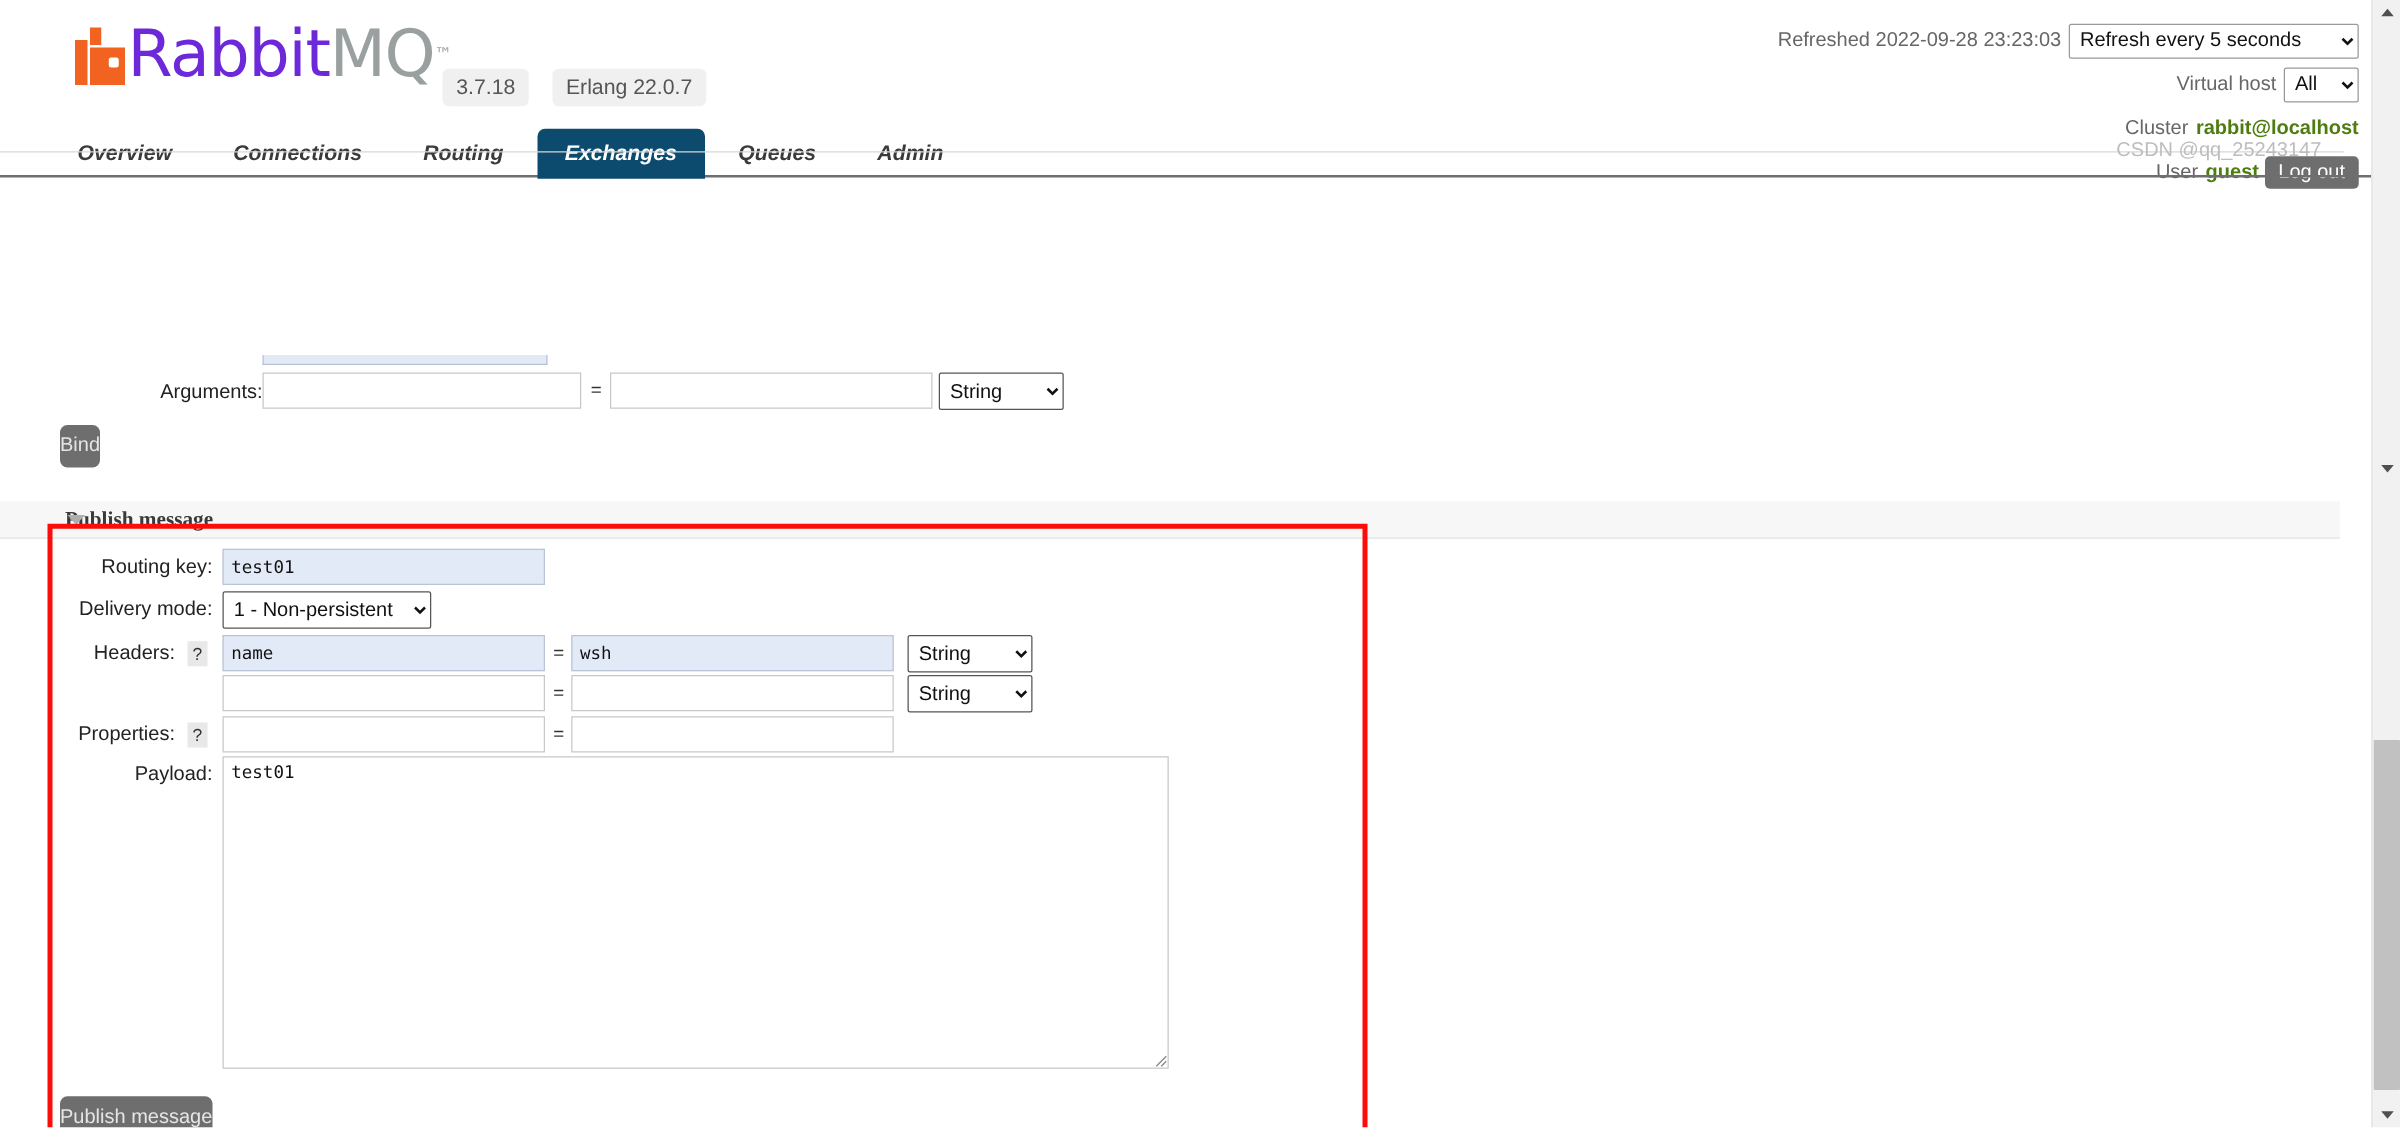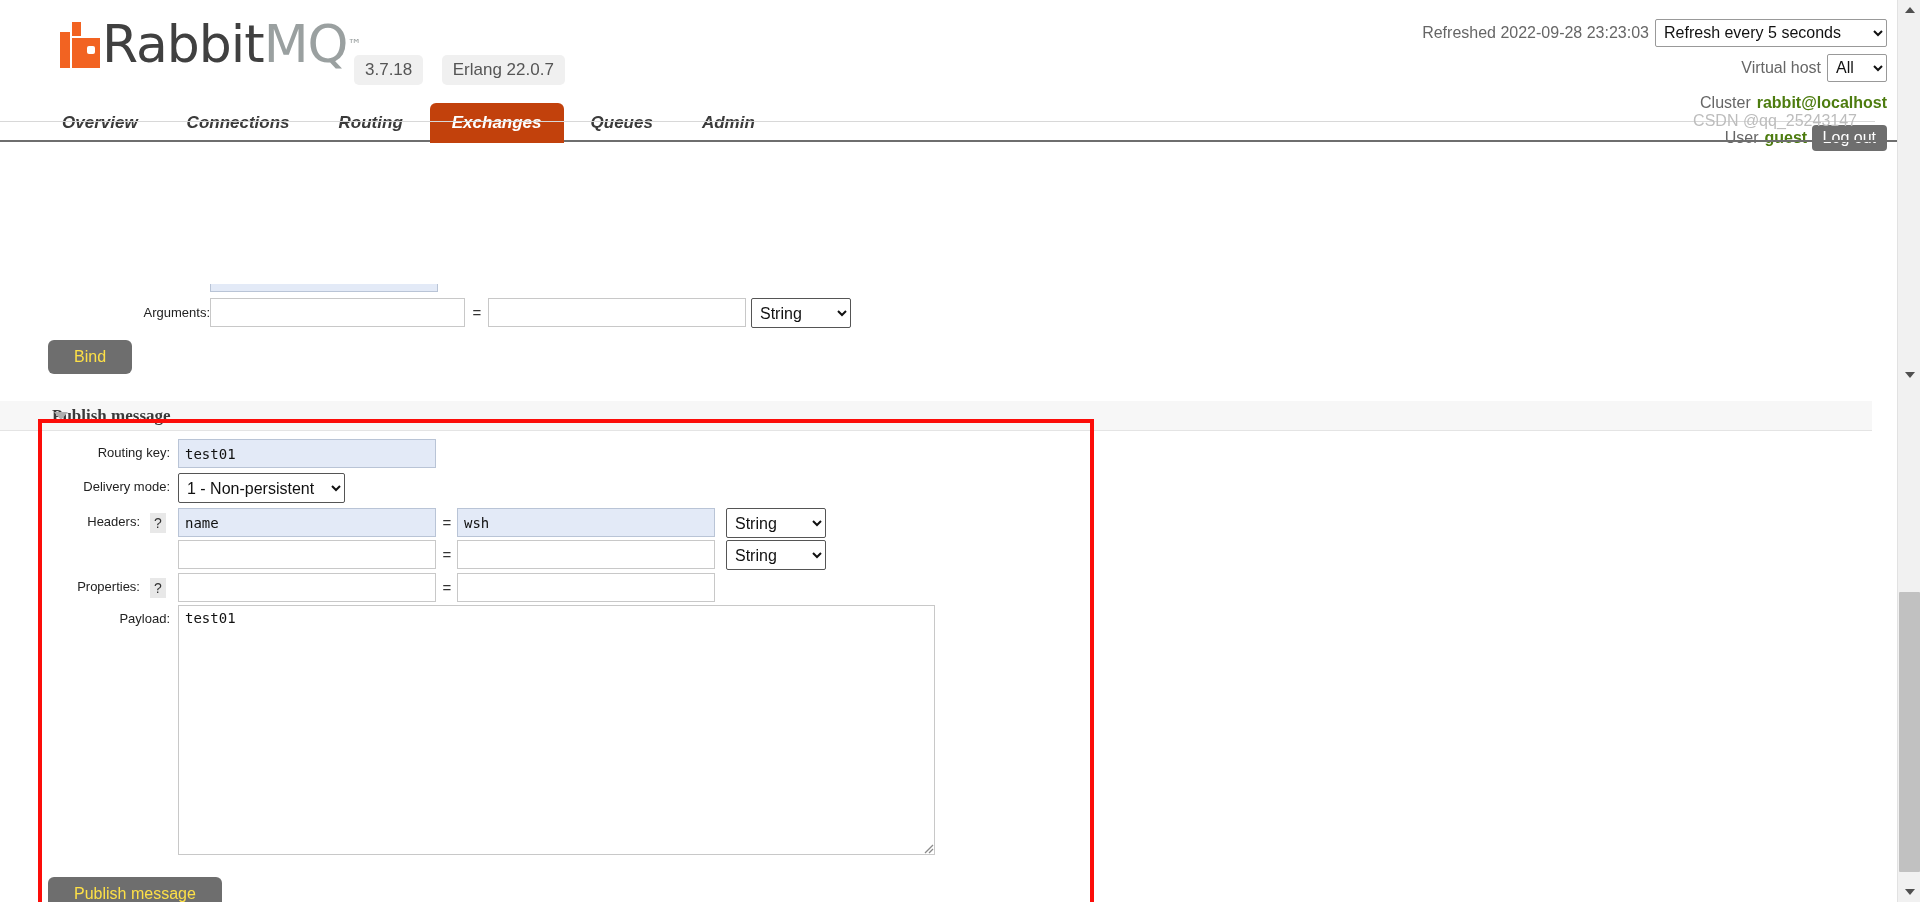--- a/index.html
+++ b/index.html
@@ -45,21 +45,21 @@
   #logo-mark .b3 { left: 12px; top: 16px; width: 28px; height: 30px; }
   #logo-mark .dot { position: absolute; background: #fff; left: 27px; top: 24px; width: 8px; height: 8px; border-radius: 2px;}
 
   #logo-text {
     font-size: 52px;
     line-height: 48px;
     letter-spacing: -1px;
     font-weight: 400;
     font-family: "DejaVu Sans", sans-serif;
   }
-  #logo-text .rab { color: #404040; }
+  #logo-text .rab { color: #6d28d9; }
   #logo-text .mq { color: #9aa0a0; }
   #logo-text .tm { color: #9aa0a0; font-size: 14px; vertical-align: top; }
 
   .version-pill {
     display: inline-block;
     background: #f0f0f0;
     color: #555;
     border-radius: 5px;
     font-size: 17px;
     padding: 5px 11px;
@@ -120,29 +120,29 @@
   #nav li {
     font-size: 17px;
     font-weight: bold;
     color: #3a3a3a;
     padding: 10px 22px;
     margin-right: 5px;
     cursor: pointer;
     border-radius: 6px 6px 0 0;
     font-family: "Liberation Sans", sans-serif;
   }
-  #nav li.active { background: #c2410c; color: #fff; }
+  #nav li.active { background: #0c4a6e; color: #fff; }
 
   
   #content { position: relative; }
 
   .form-label {
     display: inline-block;
     text-align: right;
-    font-size: 13px;
+    font-size: 16px;
     color: #222;
     font-family: "Liberation Sans", sans-serif;
   }
 
   input.txt {
     font-family: "DejaVu Sans Mono", monospace;
     font-size: 14px;
     border: 1px solid #c8c8c8;
     background: #fff;
     color: #111;
@@ -182,25 +182,25 @@
     position: absolute;
     left: 54px;
     width: 0; height: 0;
     border-left: 7px solid transparent;
     border-right: 7px solid transparent;
     border-top: 8px solid #aeaeae;
   }
 
   .gray-btn {
     background: #6e6e6e;
-    color: #fde047;
+    color: #e5e5e5;
     border: none;
     border-radius: 6px;
     font-size: 16px;
-    padding: 8px 26px;
+    padding: 8px 0;
     cursor: pointer;
     font-family: "Liberation Sans", sans-serif;
   }
 
   .help-q {
     display: inline-block;
     background: #e8e8e8;
     color: #333;
     font-size: 14px;
     width: 16px; height: 20px;

